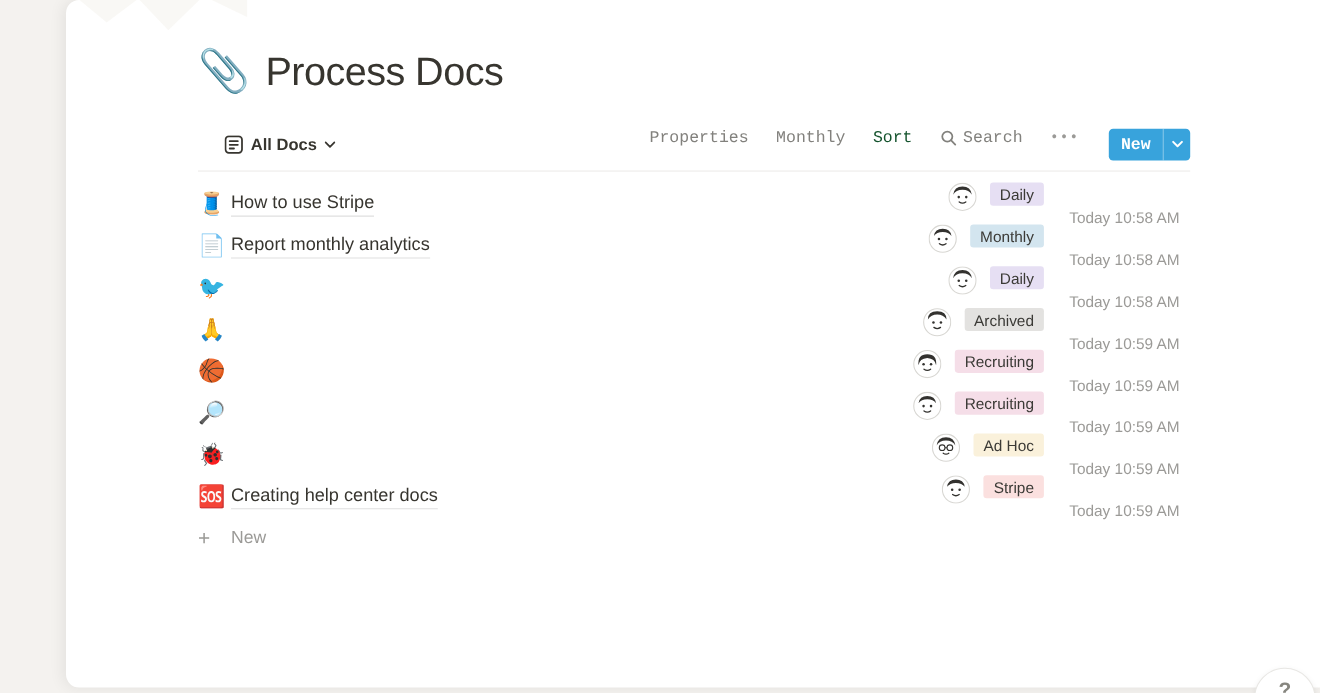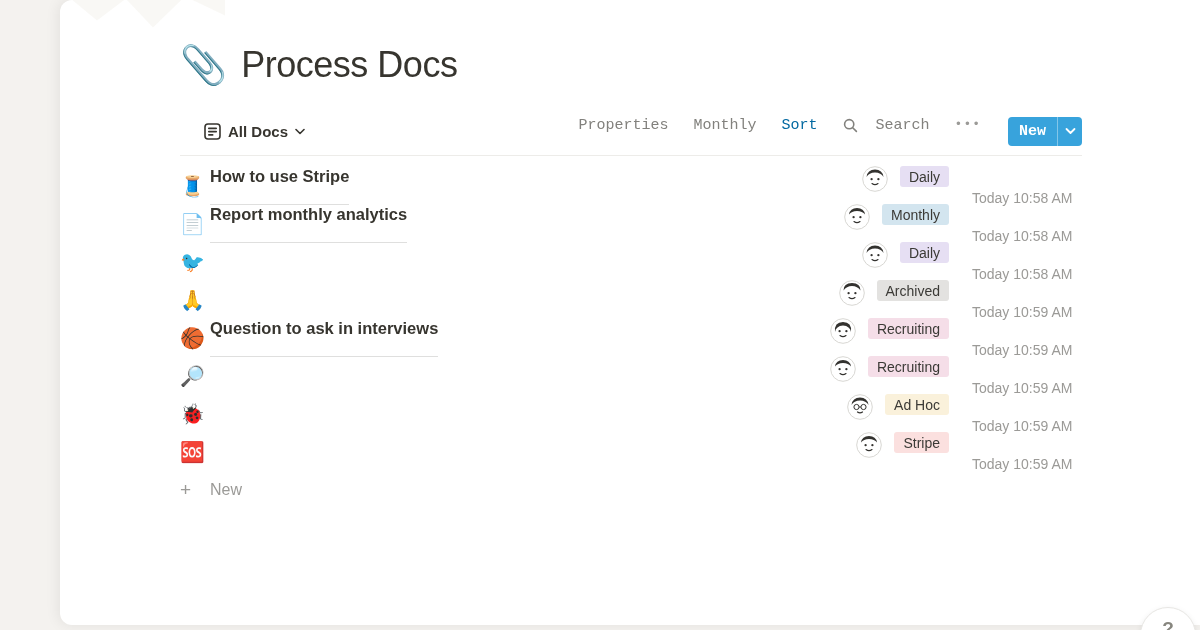--- a/index.html
+++ b/index.html
@@ -28,41 +28,41 @@
   .page-header { display:flex; align-items:center; gap:14px; }
   .page-emoji { font-size:38px; line-height:1; }
   .page-title { font-size:36px; font-weight:400; letter-spacing:-0.5px; color:#37352F; }
 
   
   .toolbar { margin-top:30px; display:flex; align-items:center; justify-content:space-between; height:30px; }
   .view-switcher { display:flex; align-items:center; gap:7px; cursor:pointer;margin-left:24px; }
   .view-switcher .label { font-size:15px; font-weight:700; color:#37352F; }
   .tb-right { display:flex; align-items:flex-start; gap:25px;font-family:Liberation Mono, monospace; }
   .tb-item { font-size:15px; color:#82817D; cursor:pointer; }
-  .tb-item.active { color:#0369a1; }
-  .tb-search { display:flex; align-items:center; gap:18px; }
+  .tb-item.active { color:#14532d; }
+  .tb-search { display:flex; align-items:center; gap:6px; }
   .tb-more { font-size:13px; color:#9B9A97; letter-spacing:1px; cursor:pointer; }
   .new-btn {
     display:flex; align-items:center; height:29px; background:#38A3DC;
     border-radius:4px; overflow:hidden; cursor:pointer; margin-left:2px;
   }
   .new-btn .nb-label { color:#fff; font-size:15px; font-weight:700; padding:0 11px; }
   .new-btn .nb-sep { width:1px; height:29px; background:rgba(255,255,255,0.38); }
   .new-btn .nb-arrow { width:24px; display:flex; align-items:center; justify-content:center; }
 
   .divider { margin-top:9px; height:1px; background:#EDECE9; }
 
   
   .rows { margin-top:11px; }
   .row { display:flex; align-items:center; height:38px; }
   .doc-emoji { width:30px; font-size:20px; line-height:1; flex:0 0 30px; }
   .doc-title {
-    font-size:16.5px; font-weight:700; color:#37352F;
+    font-size:16.5px; font-weight:400; color:#37352F;
     border-bottom:1px solid rgba(55,53,47,0.16);
-    padding-bottom:18px; cursor:pointer; text-decoration:none;
+    padding-bottom:2px; cursor:pointer; text-decoration:none;
   }
   .row-right { margin-left:auto; display:flex; align-items:flex-start; }
   .avatar { width:26px; height:26px; flex:0 0 26px; }
   .tag {
     margin-left:12px; font-size:14px; color:#3B3A36;
     padding:2.5px 9px; border-radius:3px; white-space:nowrap;
   }
   .time { margin-left:23px; width:110px; font-size:14px; color:#9B9A97; white-space:nowrap;margin-top:24px; }
 
   .new-row { display:flex; align-items:center; height:38px; color:#9B9A97; cursor:pointer; }
@@ -204,21 +204,20 @@
                 <path d="M10 17.6 Q13 19.8 16 17.6" fill="none" stroke="#33322F" stroke-width="1.2" stroke-linecap="round"></path>
               </svg>
             </span>
           <span class="tag" style="background:#E3E2E0">Archived</span>
           <span class="time">Today 10:59 AM</span>
         </span>
       </div>
 
       <div class="row">
         <span class="doc-emoji">🏀</span>
-        <a class="doc-title">Question to ask in interviews</a>
         <span class="row-right">
           <span class="avatar">
               <svg viewBox="0 0 26 26" width="26" height="26">
                 <circle cx="13" cy="13" r="12.3" fill="#fff" stroke="#D8D7D3" stroke-width="1"></circle>
                 <path d="M5 14 Q4 4 13 4 Q22 4 21 14 Q20 8 13 7.5 Q6 8 5 14Z" fill="#33322F"></path>
                 <circle cx="9.6" cy="13.2" r="1.15" fill="#33322F"></circle>
                 <circle cx="16.4" cy="13.2" r="1.15" fill="#33322F"></circle>
                 <path d="M10 17.6 Q13 19.8 16 17.6" fill="none" stroke="#33322F" stroke-width="1.2" stroke-linecap="round"></path>
               </svg>
             </span>
@@ -257,20 +256,21 @@
                 <path d="M10.5 18 Q13 19.8 15.5 18" fill="none" stroke="#33322F" stroke-width="1.2" stroke-linecap="round"></path>
               </svg>
             </span>
           <span class="tag" style="background:#FAF1DB">Ad Hoc</span>
           <span class="time">Today 10:59 AM</span>
         </span>
       </div>
 
       <div class="row">
         <span class="doc-emoji">🆘</span>
+        <a class="doc-title">Creating help center docs</a>
         <span class="row-right">
           <span class="avatar">
               <svg viewBox="0 0 26 26" width="26" height="26">
                 <circle cx="13" cy="13" r="12.3" fill="#fff" stroke="#D8D7D3" stroke-width="1"></circle>
                 <path d="M5 10.5 Q6 4 13 4 Q20 4 21 10.5 Q18.5 7 13 7 Q7.5 7 5 10.5Z" fill="#33322F"></path>
                 <circle cx="9.6" cy="13.2" r="1.15" fill="#33322F"></circle>
                 <circle cx="16.4" cy="13.2" r="1.15" fill="#33322F"></circle>
                 <path d="M10 17.6 Q13 19.8 16 17.6" fill="none" stroke="#33322F" stroke-width="1.2" stroke-linecap="round"></path>
               </svg>
             </span>

